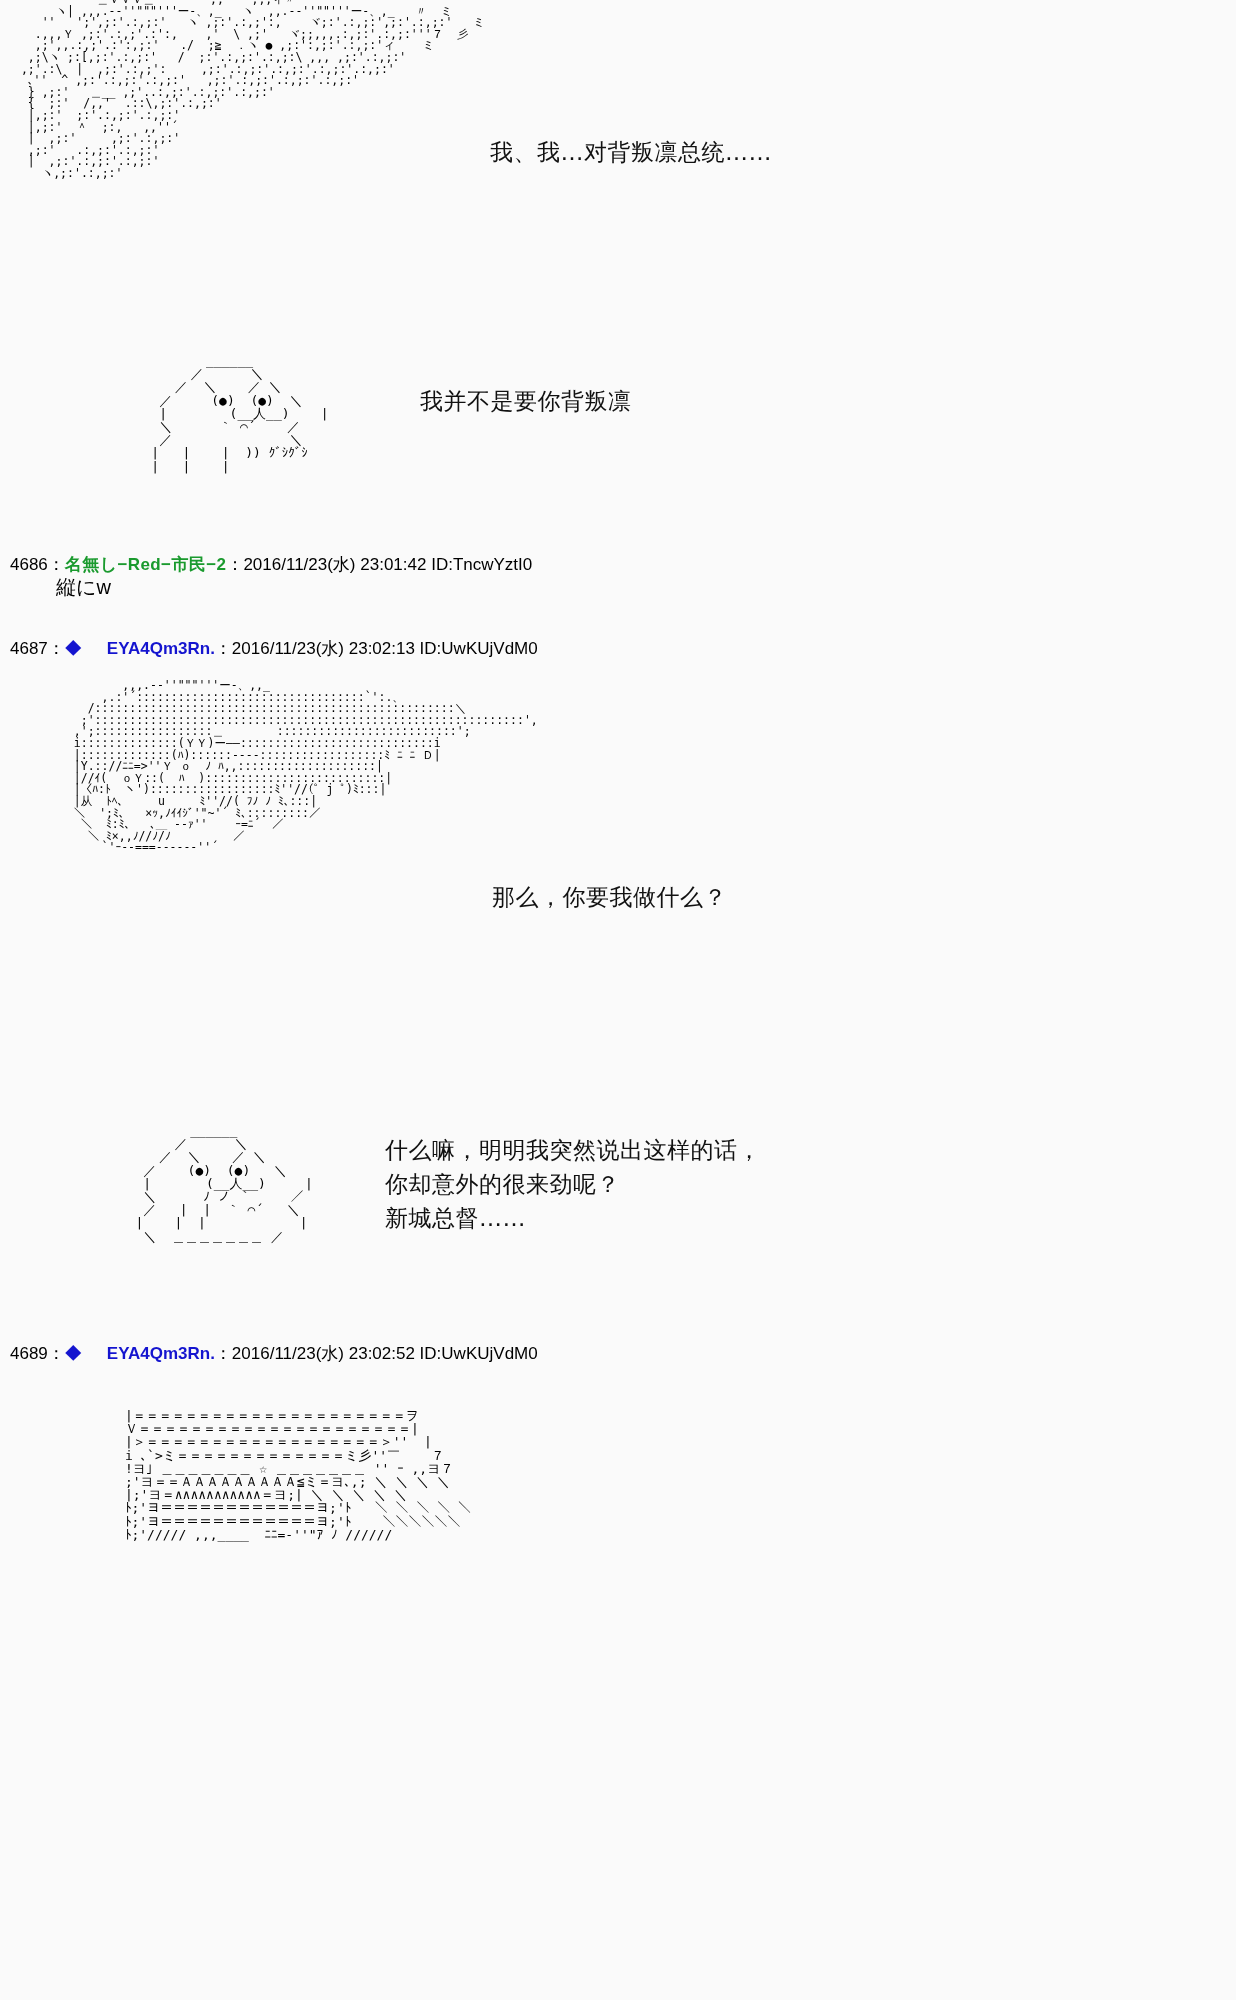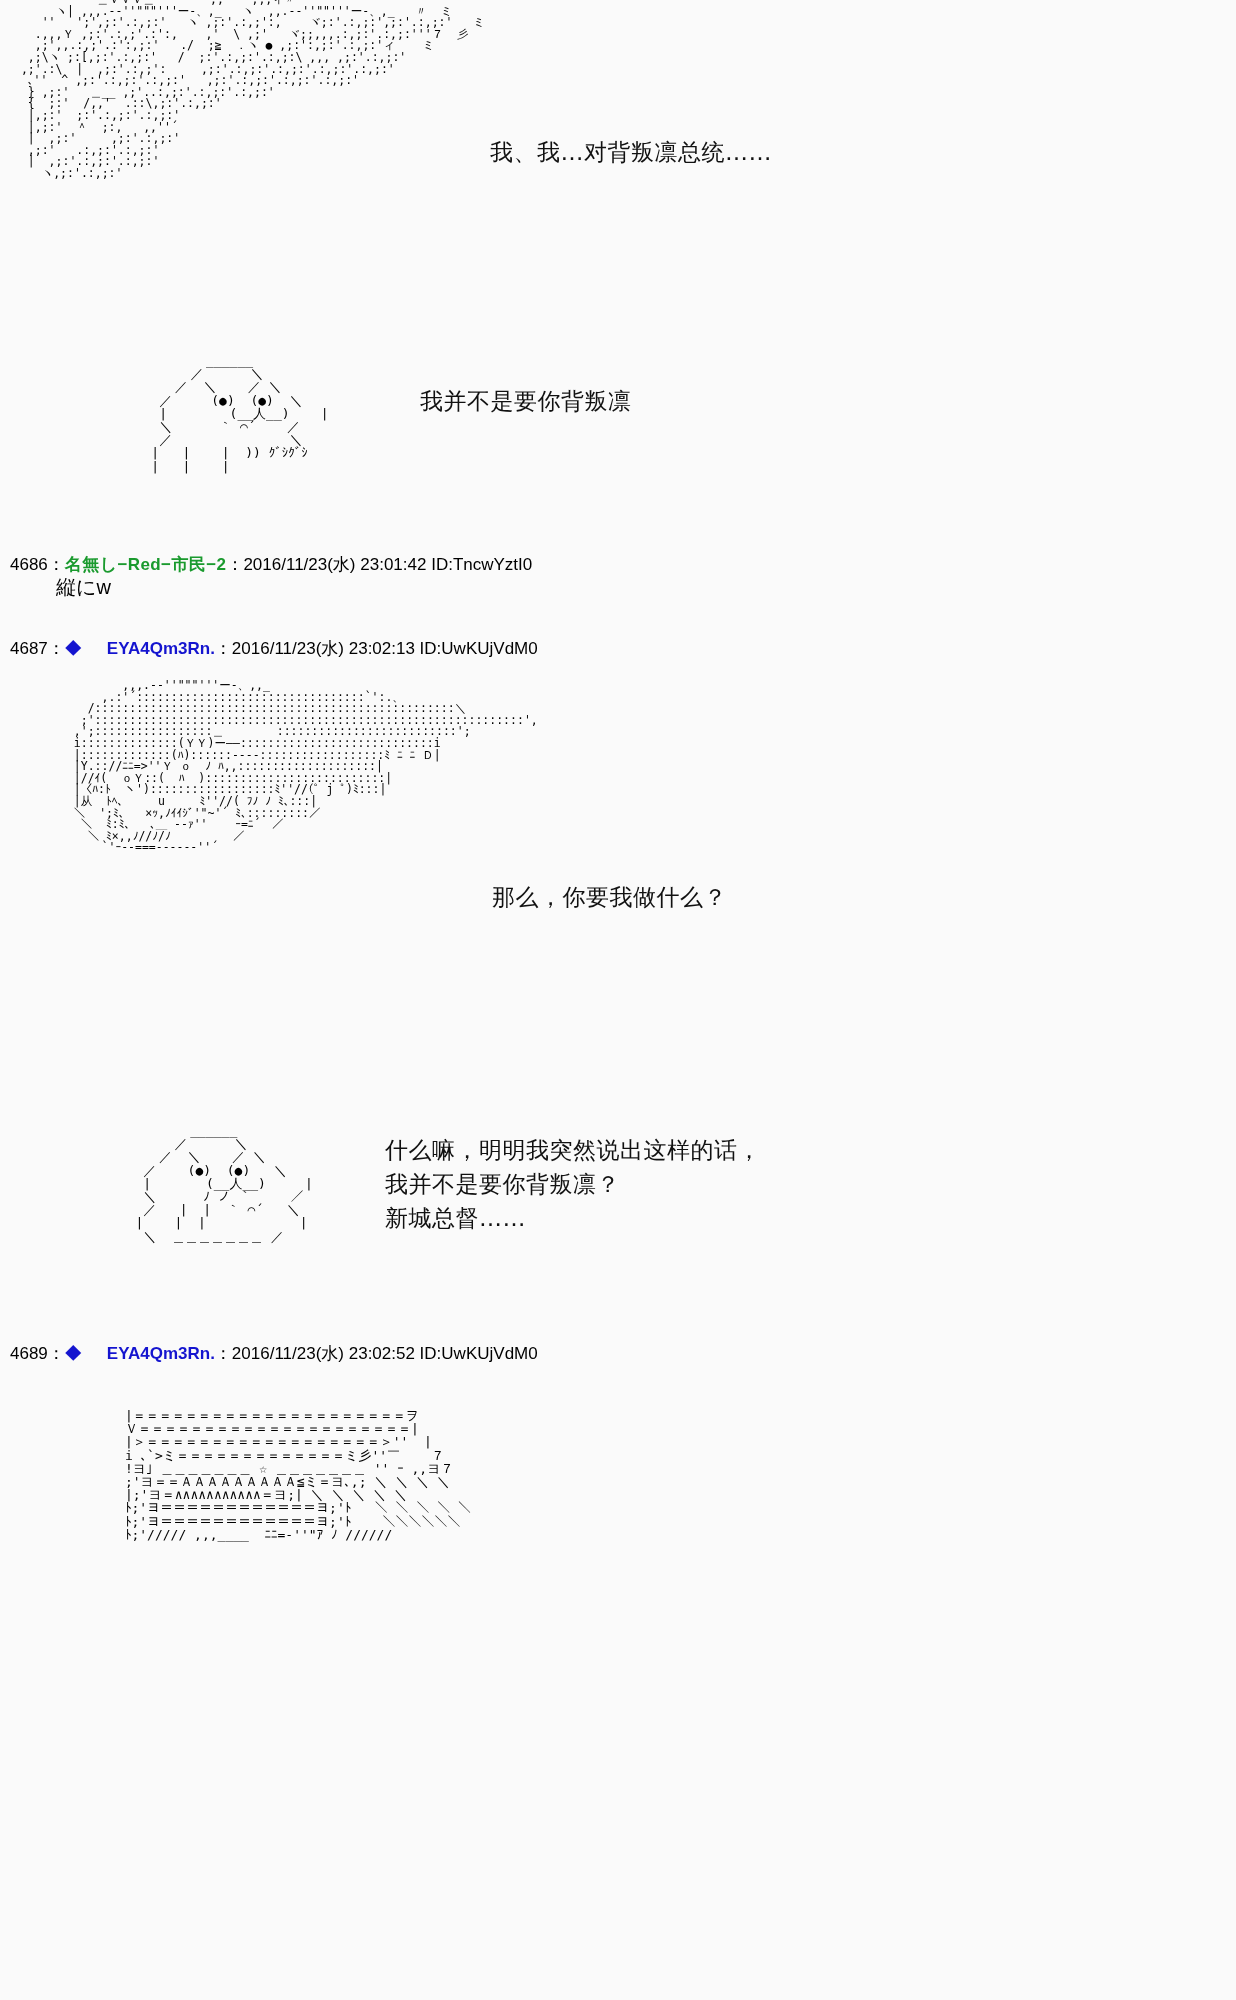--- a/index.html
+++ b/index.html
@@ -142,21 +142,21 @@
       ／  ＼    ／ ＼
     ／    (●)  (●)   ＼
     |       (__人__)     |
     ＼      ﾉ ノ ｀     ／
     ／   |  |  ｀ ⌒´   ＼
    |    |  |            |
     ＼  ＿＿＿＿＿＿＿ ／</pre>
   </div>
 
   <div class="dialogue" style="left:385px; top:1133px;">什么嘛，明明我突然说出这样的话，
-我并不是要你背叛凛？
+你却意外的很来劲呢？
 新城总督……</div>
 
   <div class="blk" style="left:10px; top:1343px; width:1200px;">
     <div class="post-header">
       <span class="post-num">4689</span><span class="sep">：</span><span class="tripmark">◆</span><span class="name-blue">EYA4Qm3Rn.</span><span class="sep">：</span><span class="datestamp">2016/11/23(水) 23:02:52 ID:UwKUjVdM0</span>
     </div>
   </div>
 
   <div class="blk" style="left:78px; top:1385px;">
     <pre class="aa aa-sm">      |＝＝＝＝＝＝＝＝＝＝＝＝＝＝＝＝＝＝＝＝＝ヲ

